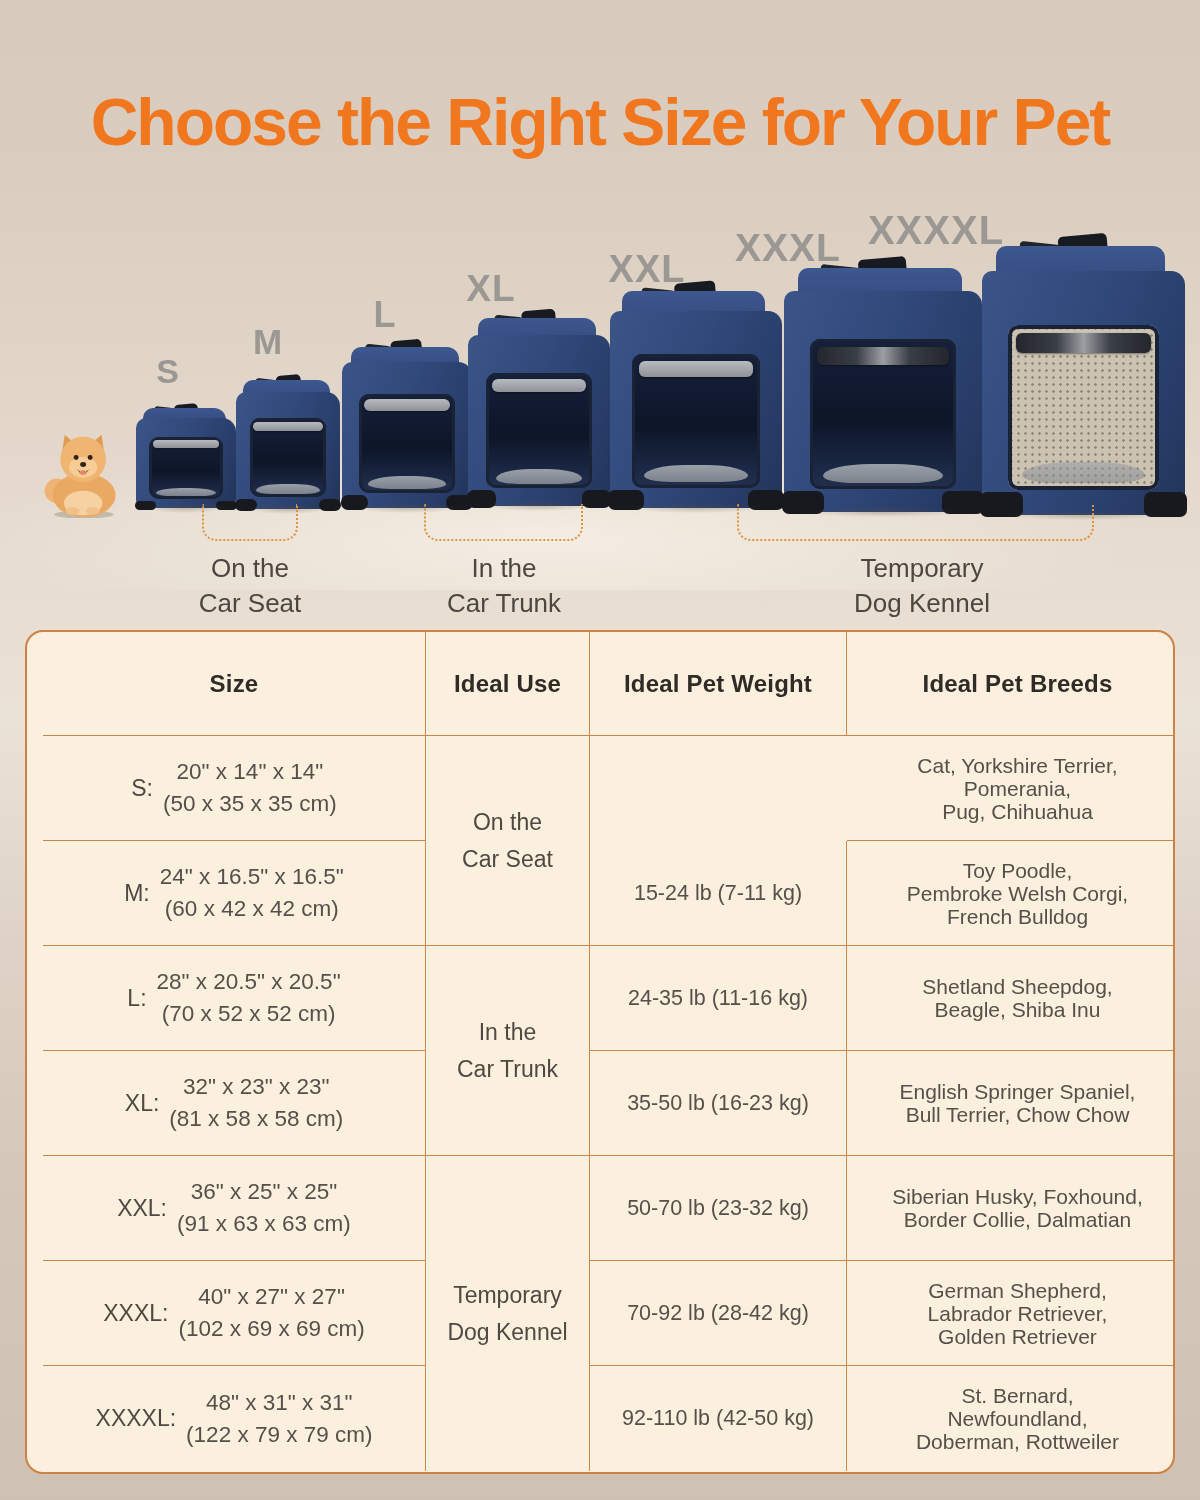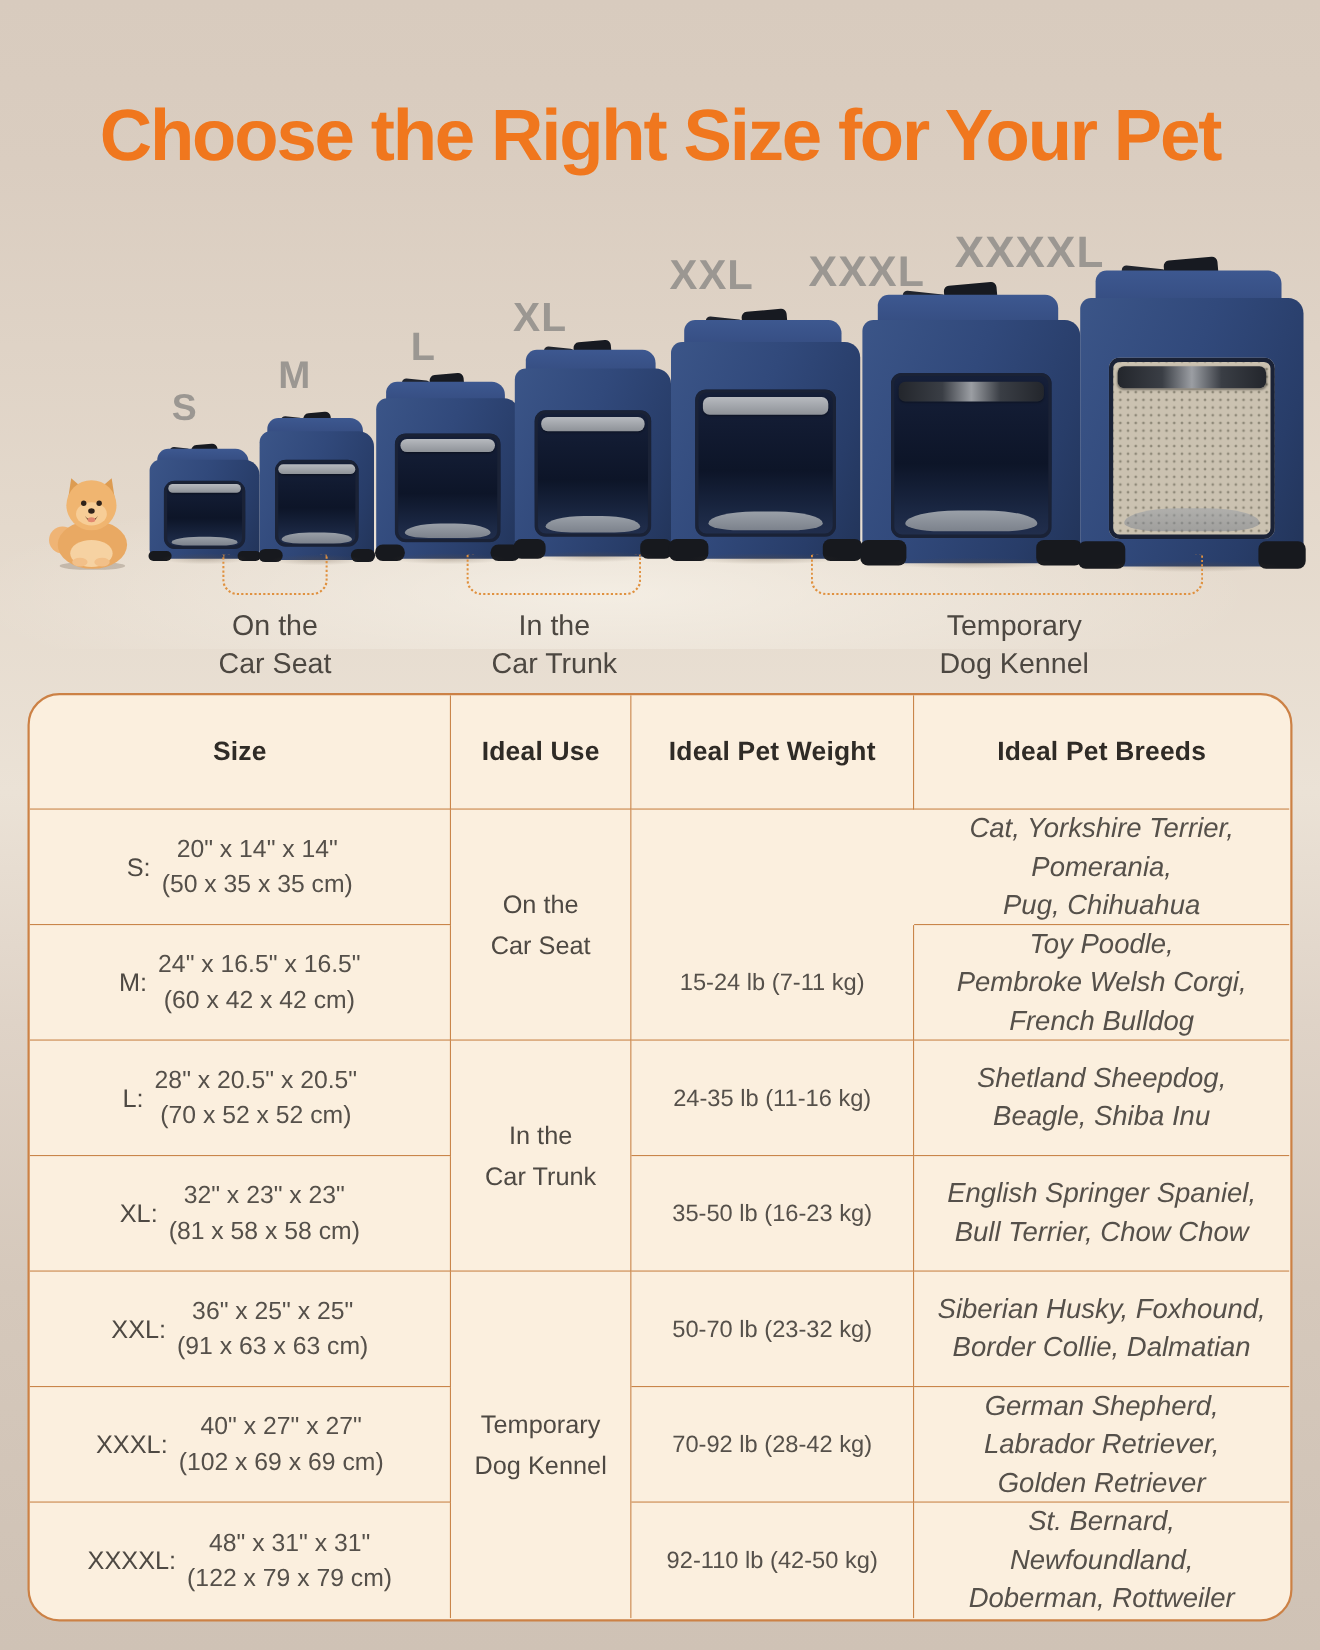--- a/index.html
+++ b/index.html
@@ -64,51 +64,51 @@
   .stage-caption {
     position:absolute; top:551px; transform:translateX(-50%);
     white-space:pre-line; text-align:center;
     font-size:26px; line-height:35px; color:#4C4741;
   }
   
   .size-table {
     position:absolute; left:25px; top:630px; width:1150px; height:844px;
     display:grid; grid-template-columns:383px 164px 257px 341px;
     grid-template-rows:104px repeat(7,105px);
-    background:#FBEFDE; border:2.5px solid #CC8145; border-radius:29px; overflow:hidden;
+    background:#FBEFDE; border:2.5px solid #CC8145; border-radius:18px; overflow:hidden;padding-left:16px;
   }
   .cell {
     border-right:1.5px solid #C9854A; border-bottom:1.5px solid #C9854A;
     display:flex; align-items:center; justify-content:center; padding:2px 6px;
   }
   .cell.c4 { border-right:none; }
   .cell.rlast { border-bottom:none; }
   .th { font-weight:bold; font-size:24px; color:#2F2B26; letter-spacing:.2px; }
   .text-cell { white-space:pre-line; text-align:center; color:#55504A; }
   .use-cell   { font-size:23px; line-height:37px; color:#4E4943; }
   .weight-cell{ font-size:21.5px; }
-  .breeds-cell{ font-size:25px; line-height:35px;font-style:italic; }
+  .breeds-cell{ font-size:21px; line-height:23px; }
   .size-cell  { gap:10px; }
   .sz-label { font-size:23px; color:#4E4943; }
   .sz-dims  { white-space:pre-line; text-align:center; font-size:22.5px; line-height:32px; color:#55504A; }
 </style>
 </head>
 <body>
 
 <div class="page">
 
   <div class="title">Choose the Right Size for Your Pet</div>
 
   <div class="stage"></div>
 
   <span class="size-tag" style="left:168px;top:352px;font-size:34px">S</span>
   <span class="size-tag" style="left:268px;top:322px;font-size:35px">M</span>
   <span class="size-tag" style="left:385px;top:294px;font-size:36px">L</span>
   <span class="size-tag" style="left:491px;top:268px;font-size:37px">XL</span>
-  <span class="size-tag" style="left:647px;top:230px;font-size:38px">XXL</span>
+  <span class="size-tag" style="left:647px;top:248px;font-size:38px">XXL</span>
   <span class="size-tag" style="left:788px;top:226px;font-size:39px">XXXL</span>
   <span class="size-tag" style="left:936px;top:208px;font-size:40px">XXXXL</span>
 
   <svg style="position:absolute;left:40px;top:426px;width:88px;height:92px" viewBox="0 0 100 105">
     <ellipse cx="50" cy="101" rx="34" ry="4.5" fill="rgba(90,75,60,.25)"></ellipse>
     <circle cx="19" cy="74" r="14" fill="#EFB475"></circle>
     <ellipse cx="50" cy="79" rx="36" ry="25" fill="#E9A963"></ellipse>
     <ellipse cx="49" cy="88" rx="22" ry="14" fill="#F6D2A2"></ellipse>
     <polygon points="28,10 43,23 25,30" fill="#DD9C52"></polygon>
     <polygon points="70,10 55,23 73,30" fill="#DD9C52"></polygon>

